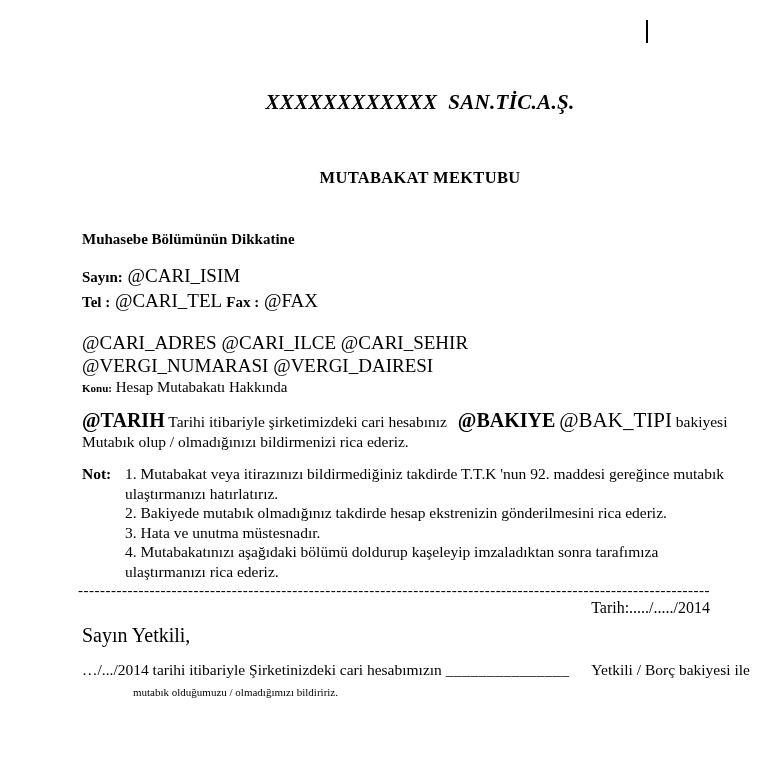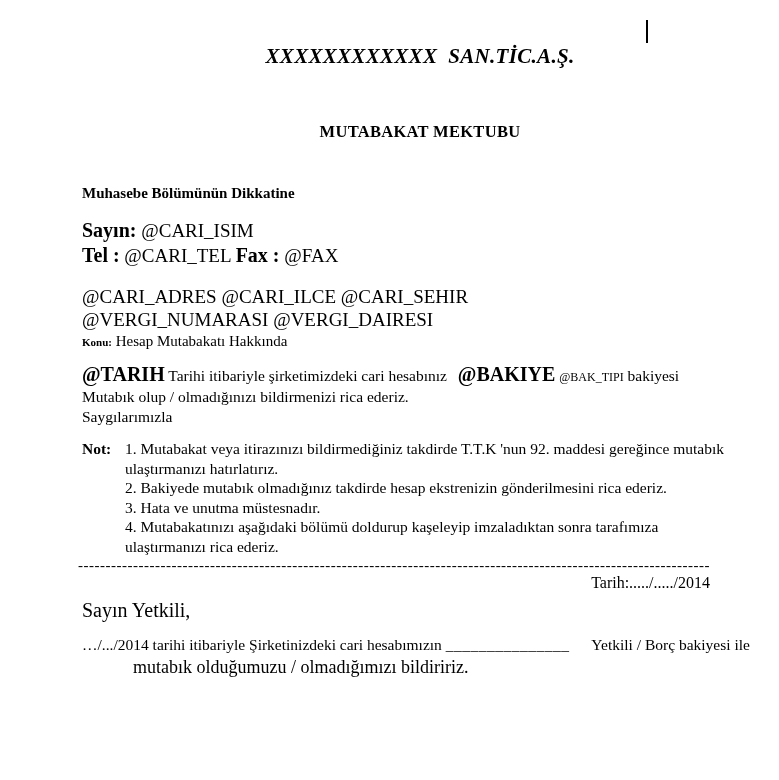--- a/index.html
+++ b/index.html
@@ -21,45 +21,45 @@
     width: 2px; height: 23px;
     background: #000000;
   }
   .content {
     position: absolute;
     left: 82px; top: 0;
     width: 676px;
     font-size: 15px;
   }
   .company-title {
-    margin-top: 44px;
+    margin-top: 90px;
     font-size: 21px; line-height: 24px;
     font-weight: bold; font-style: italic;
     text-align: center;
     letter-spacing: 0.3px;
     white-space: pre-wrap;
   }
   .letter-title {
     margin-top: 54px;
     font-size: 16.5px; line-height: 20px;
     font-weight: bold;
     text-align: center;
     letter-spacing: 0.3px;
   }
   .attention { margin-top: 42px; font-size: 15px; line-height: 19px; font-weight: bold; }
   .recipient-name { margin-top: 15px; font-size: 19px; line-height: 24px; }
   .tel-line { font-size: 19px; line-height: 24px; }
-  .lbl-bold { font-weight: bold; font-size: 20px; }
+  .lbl-bold { font-weight: bold; font-size: 15px; }
   .address-group { margin-top: 17px; }
   .address-line, .tax-line { font-size: 19px; line-height: 23px; }
   .konu-line { margin-top: 1px; font-size: 15px; line-height: 19px; }
   .konu-line .lbl-bold { font-size: 11px; }
   .para { margin-top: 12px; font-size: 15.5px; line-height: 20px; }
   .tok-lg { font-weight: bold; font-size: 20px; line-height: 20px; }
-  .tok-md { font-size: 12px; line-height: 20px; text-align: center; }
+  .tok-md { font-size: 21px; line-height: 20px; text-align: center; }
   .gap-left { margin-left: 7px; }
   .notes {
     position: relative;
     margin-top: 12px;
     padding-left: 43px;
     font-size: 15.5px; line-height: 19.5px;
   }
   .notes-label {
     position: absolute; left: 0; top: 0;
     font-weight: bold;
@@ -74,21 +74,21 @@
   }
   .tarih-line {
     width: 628px;
     text-align: right;
     font-size: 16px; line-height: 20px;
   }
   .greeting { margin-top: 7px; font-size: 20px; line-height: 20px; }
   .confirm { margin-top: 14px; font-size: 15.5px; line-height: 22px; white-space: nowrap; }
   .confirm-blank { letter-spacing: 0.5px; }
   .confirm-end { margin-left: 18px; }
-  .confirm-line2 { padding-left: 51px; font-size: 18px; line-height: 22px; }
+  .confirm-line2 { padding-left: 51px; font-size: 11px; line-height: 22px; }
 </style>
 </head>
 <body>
 
 <div class="page">
   <div class="caret"></div>
 
   <div class="content">
 
     <div class="company-title">XXXXXXXXXXXX  SAN.TİC.A.Ş.</div>
@@ -120,21 +120,20 @@
 
     <div class="para">
       <div>
         <span class="tok-lg">@TARIH</span>
         <span>Tarihi itibariyle şirketimizdeki cari hesabınız</span>
         <span class="tok-lg gap-left">@BAKIYE</span>
         <span class="tok-md">@BAK_TIPI</span>
         <span>bakiyesi</span>
       </div>
       <div>Mutabık olup / olmadığınızı bildirmenizi rica ederiz.</div>
-      <div>Saygılarımızla</div>
     </div>
 
     <div class="notes">
       <span class="notes-label">Not:</span>
       <div class="note-line">1. Mutabakat veya itirazınızı bildirmediğiniz takdirde T.T.K 'nun 92. maddesi gereğince mutabık</div>
       <div class="note-line">ulaştırmanızı hatırlatırız.</div>
       <div class="note-line">2. Bakiyede mutabık olmadığınız takdirde hesap ekstrenizin gönderilmesini rica ederiz.</div>
       <div class="note-line">3. Hata ve unutma müstesnadır.</div>
       <div class="note-line">4. Mutabakatınızı aşağıdaki bölümü doldurup kaşeleyip imzaladıktan sonra tarafımıza</div>
       <div class="note-line">ulaştırmanızı rica ederiz.</div>

